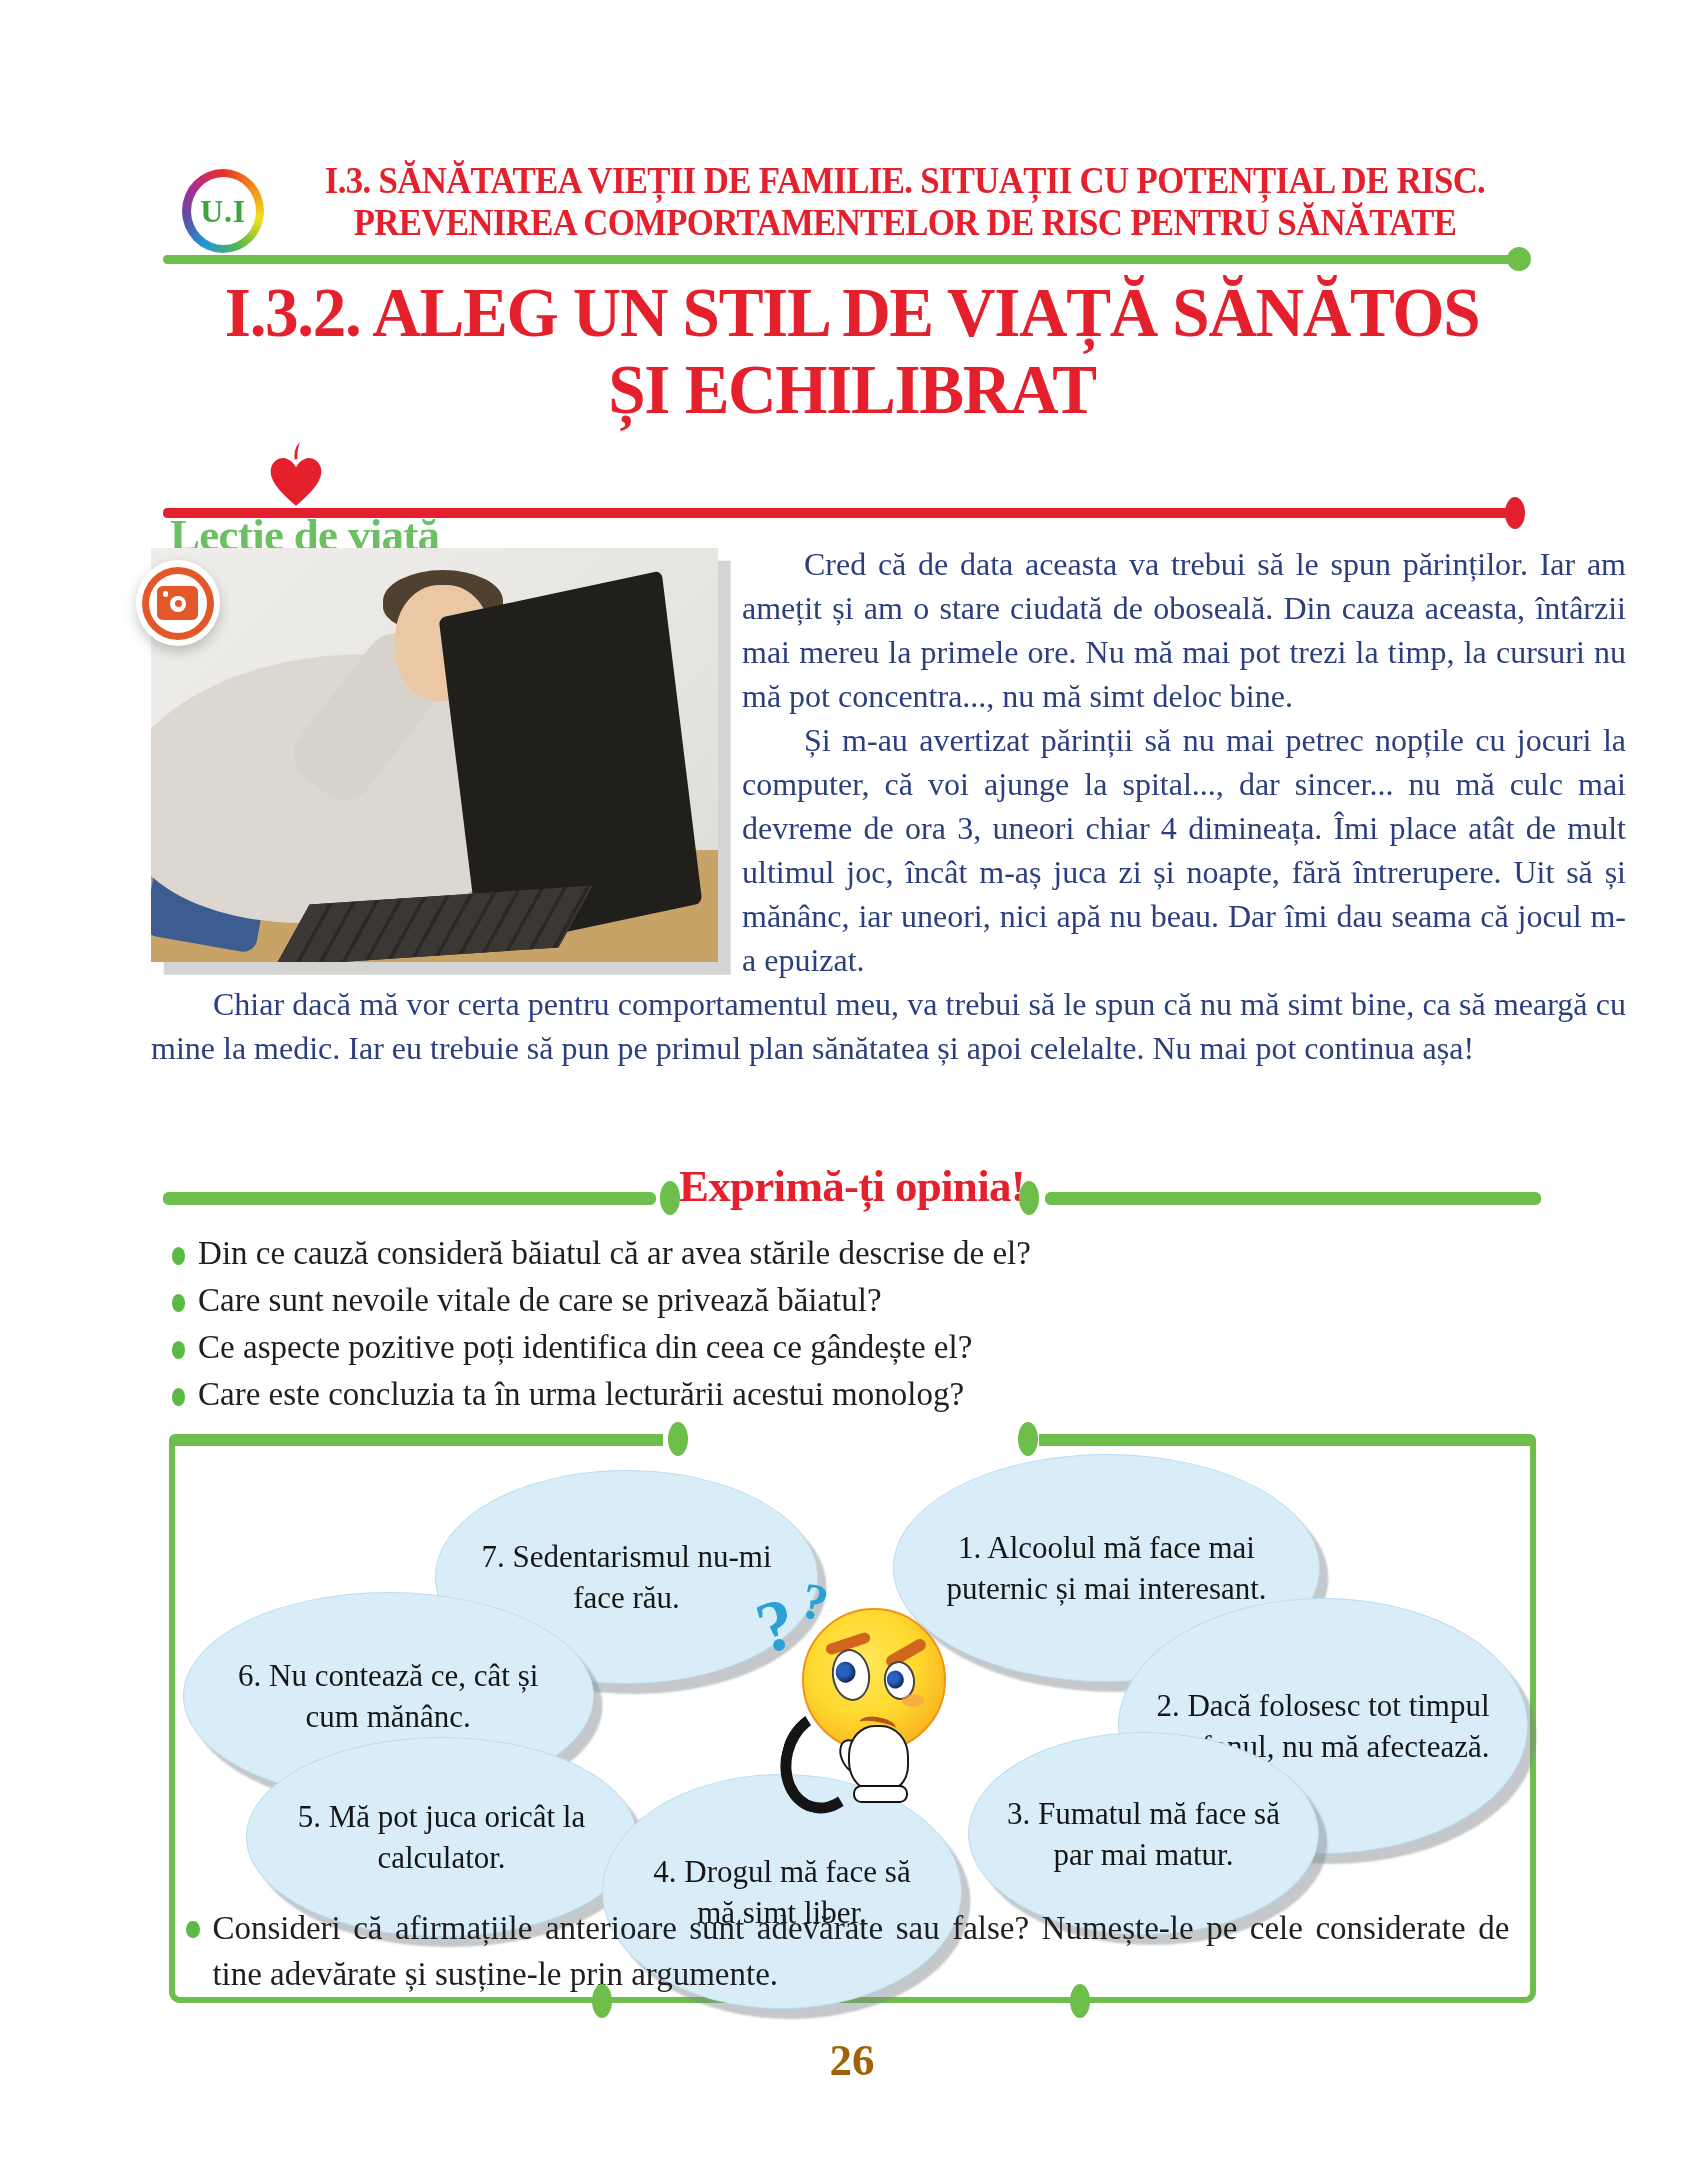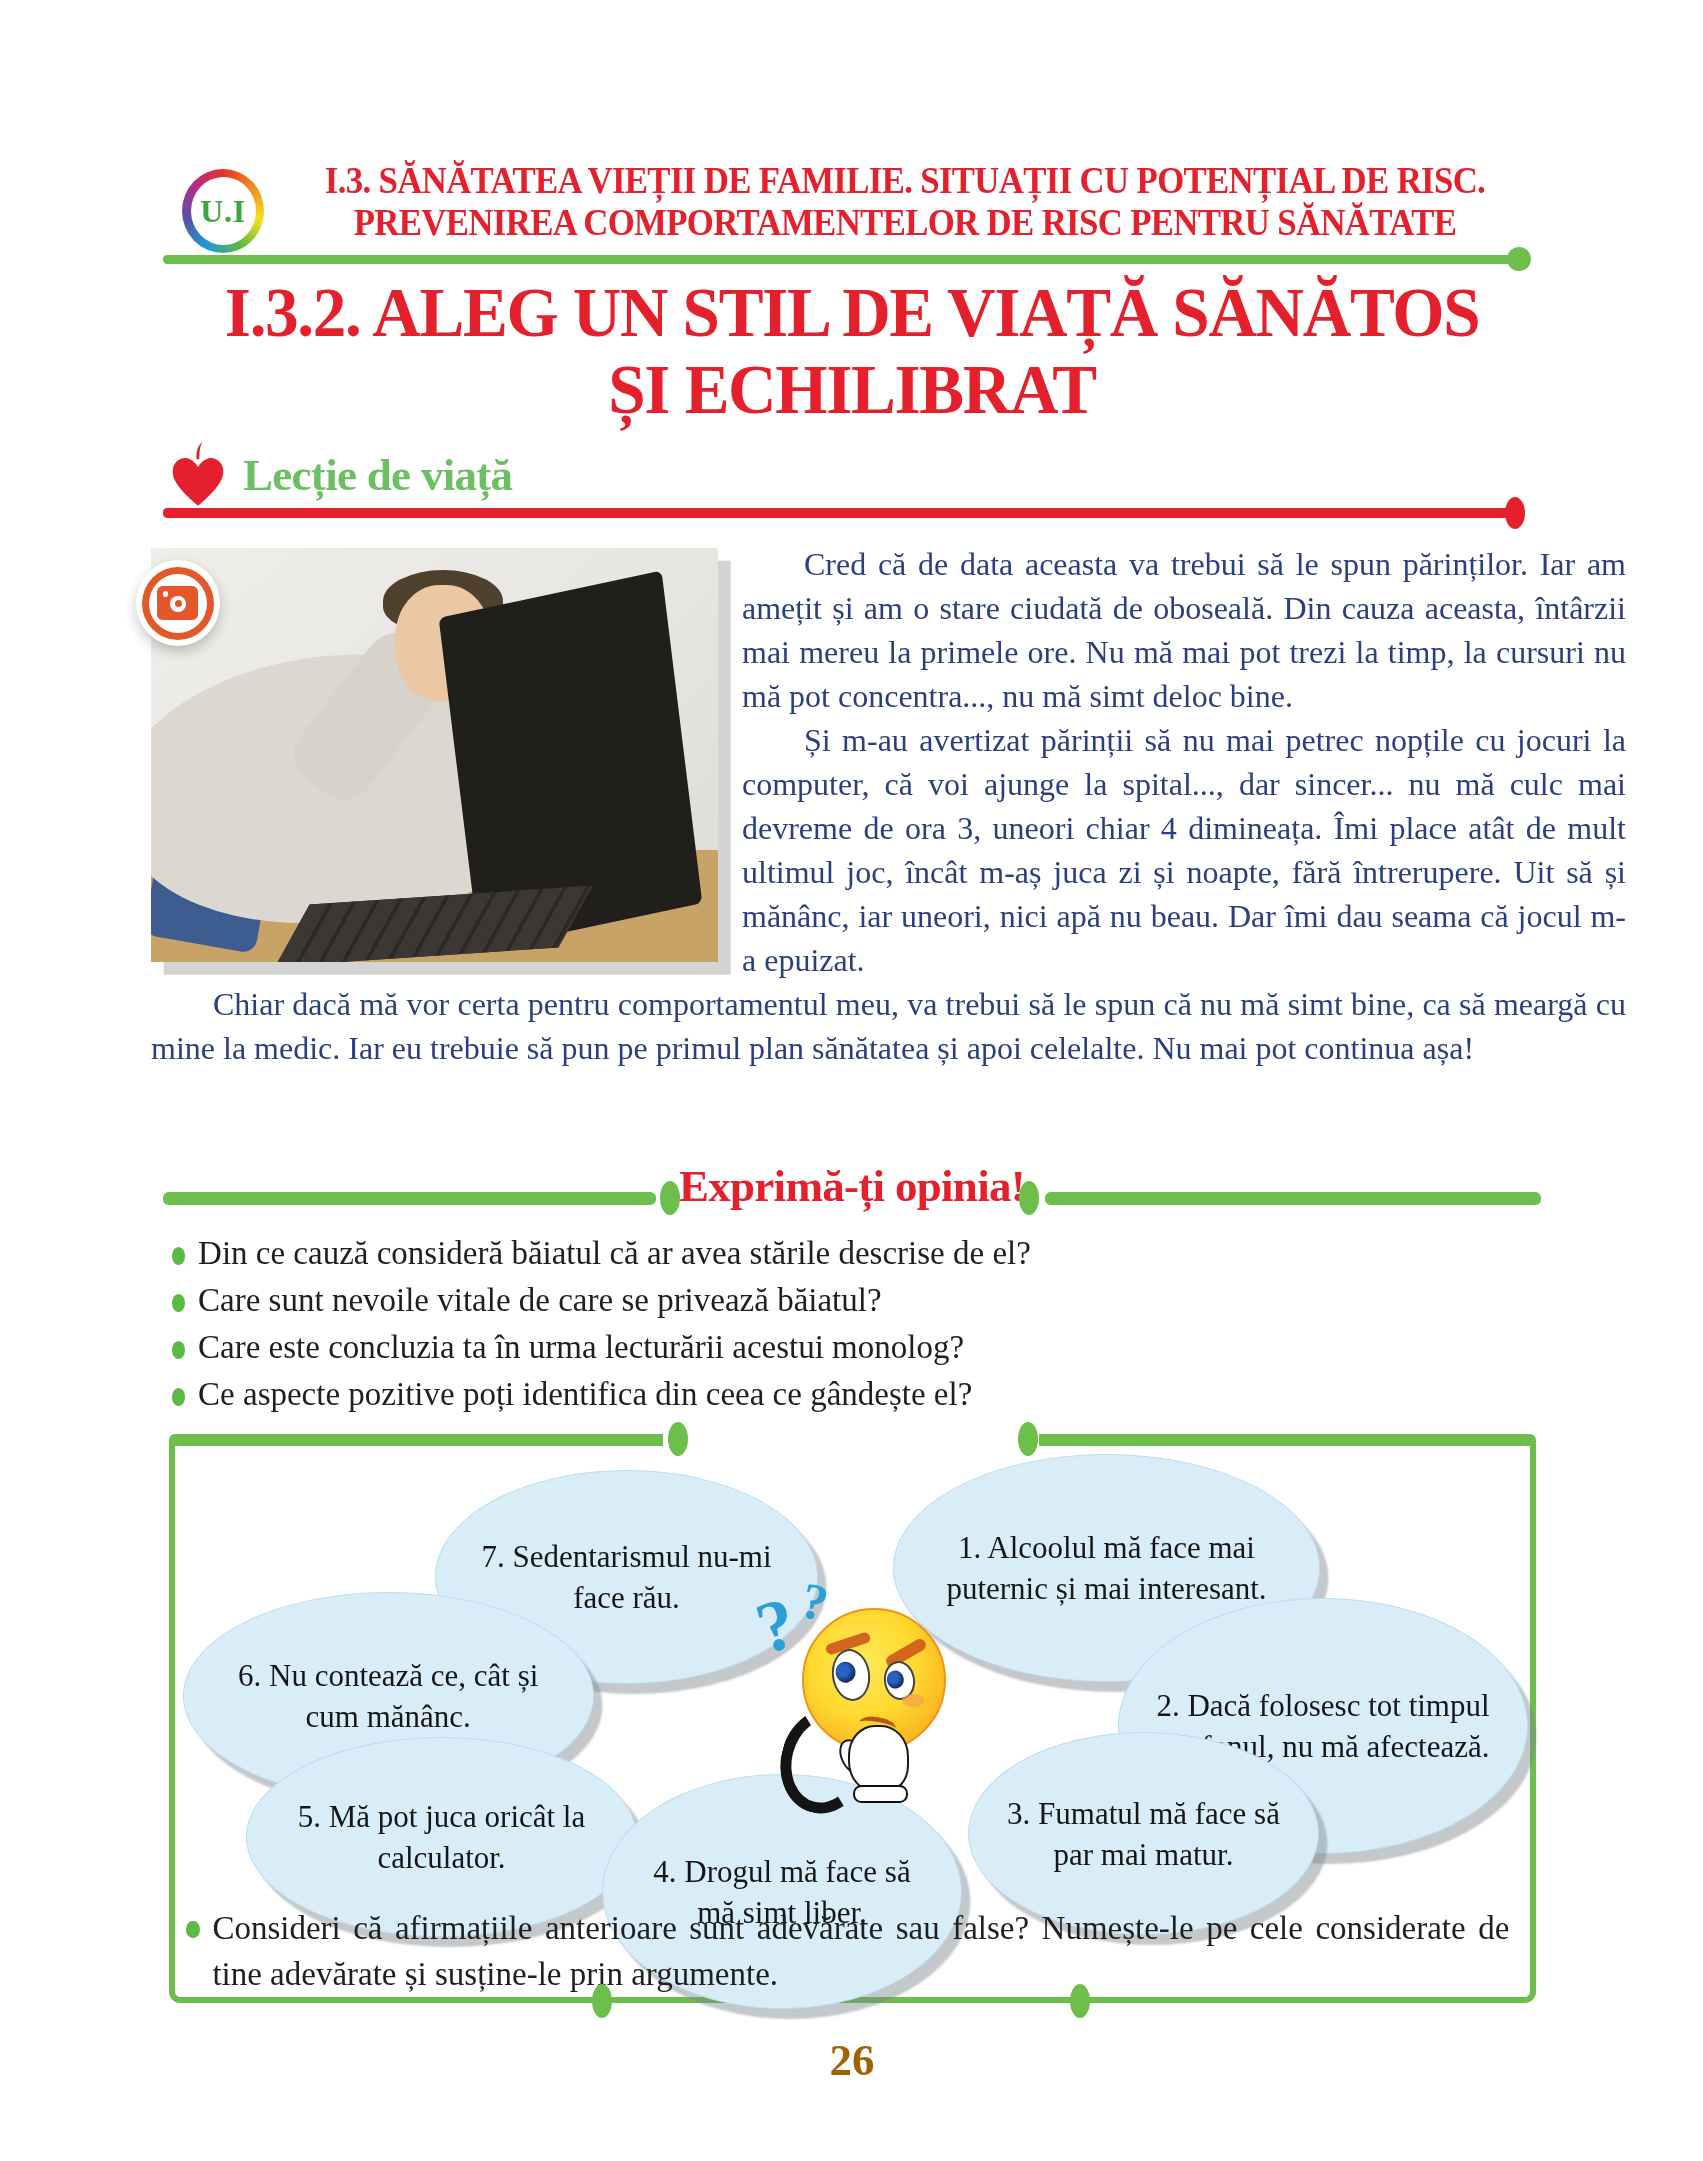--- a/index.html
+++ b/index.html
@@ -36,21 +36,21 @@
   .hdr-rule .dot-round { right:-10px; top:-7.7px; width:24px; height:24px; background:#6dbe4b; }
 
   .main-title {
     position:absolute; left:162px; top:274px; width:1380px;
     text-align:center; color:#e4202c; font-weight:bold;
     font-size:70px; line-height:77px; letter-spacing:-1.4px;
     transform:scaleX(.96); transform-origin:center;
   }
 
   
-  .lesson-head { position:absolute; left:170px; top:441px; display:flex; align-items:center; }
+  .lesson-head { position:absolute; left:170px; top:441px; display:flex; align-items:center;flex-direction:column; }
   .heart { width:56px; height:68px; position:relative; margin-right:17px; }
   .lesson-head .txt { color:#6cbf63; font-weight:bold; font-size:45px; letter-spacing:-0.7px; }
 
   .lesson-rule { left:163px; top:508px; width:1355px; height:10px; }
   .lesson-rule .bar { background:#e4202c; }
   .lesson-rule .dot-round { right:-7px; top:-11.3px; width:20px; height:32px; background:#e4202c; }
 
   
   .lesson-flow {
     position:absolute; left:151px; top:542px; width:1475px;
@@ -242,25 +242,25 @@
     <div class="q-row">
       <span class="bullet-dot"></span>
       <span>Din ce cauză consideră băiatul că ar avea stările descrise de el?</span>
     </div>
     <div class="q-row">
       <span class="bullet-dot"></span>
       <span>Care sunt nevoile vitale de care se privează băiatul?</span>
     </div>
     <div class="q-row">
       <span class="bullet-dot"></span>
+      <span>Ce aspecte pozitive poți identifica din ceea ce gândește el?</span>
+    </div>
+    <div class="q-row">
+      <span class="bullet-dot"></span>
       <span>Care este concluzia ta în urma lecturării acestui monolog?</span>
-    </div>
-    <div class="q-row">
-      <span class="bullet-dot"></span>
-      <span>Ce aspecte pozitive poți identifica din ceea ce gândește el?</span>
     </div>
   </div>
 
   <div class="reflect-box">
     <div class="top-seg l"></div>
     <div class="vdot tdot-l"></div>
     <div class="vdot tdot-r"></div>
     <div class="top-seg r"></div>
 
     <div class="bubble" style="left:260px; top:30px; width:383px; height:214px;">7. Sedentarismul nu-mi face rău.</div>

